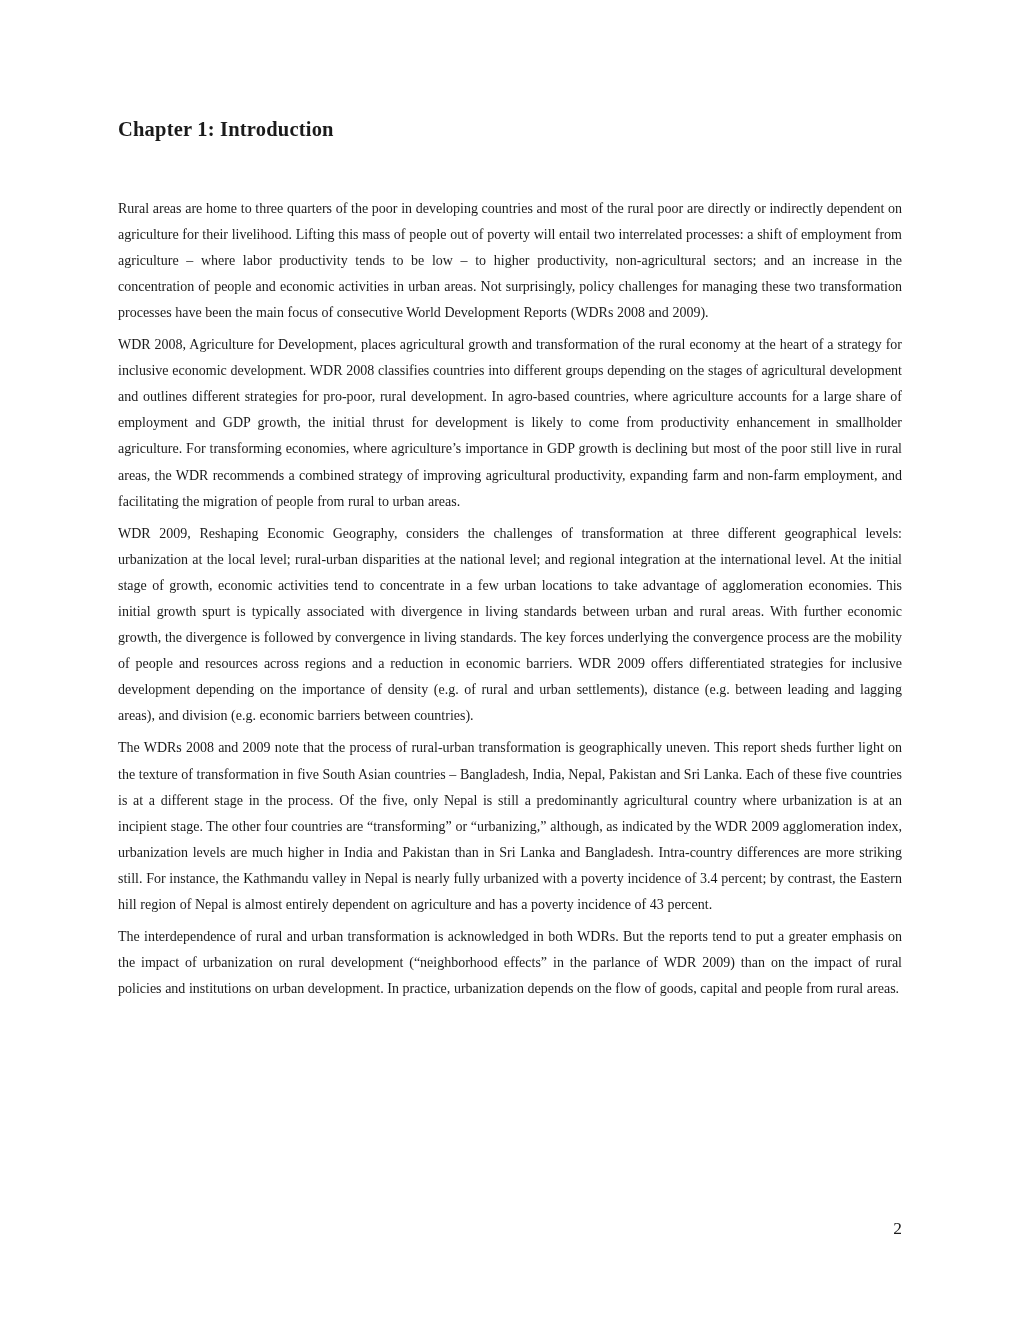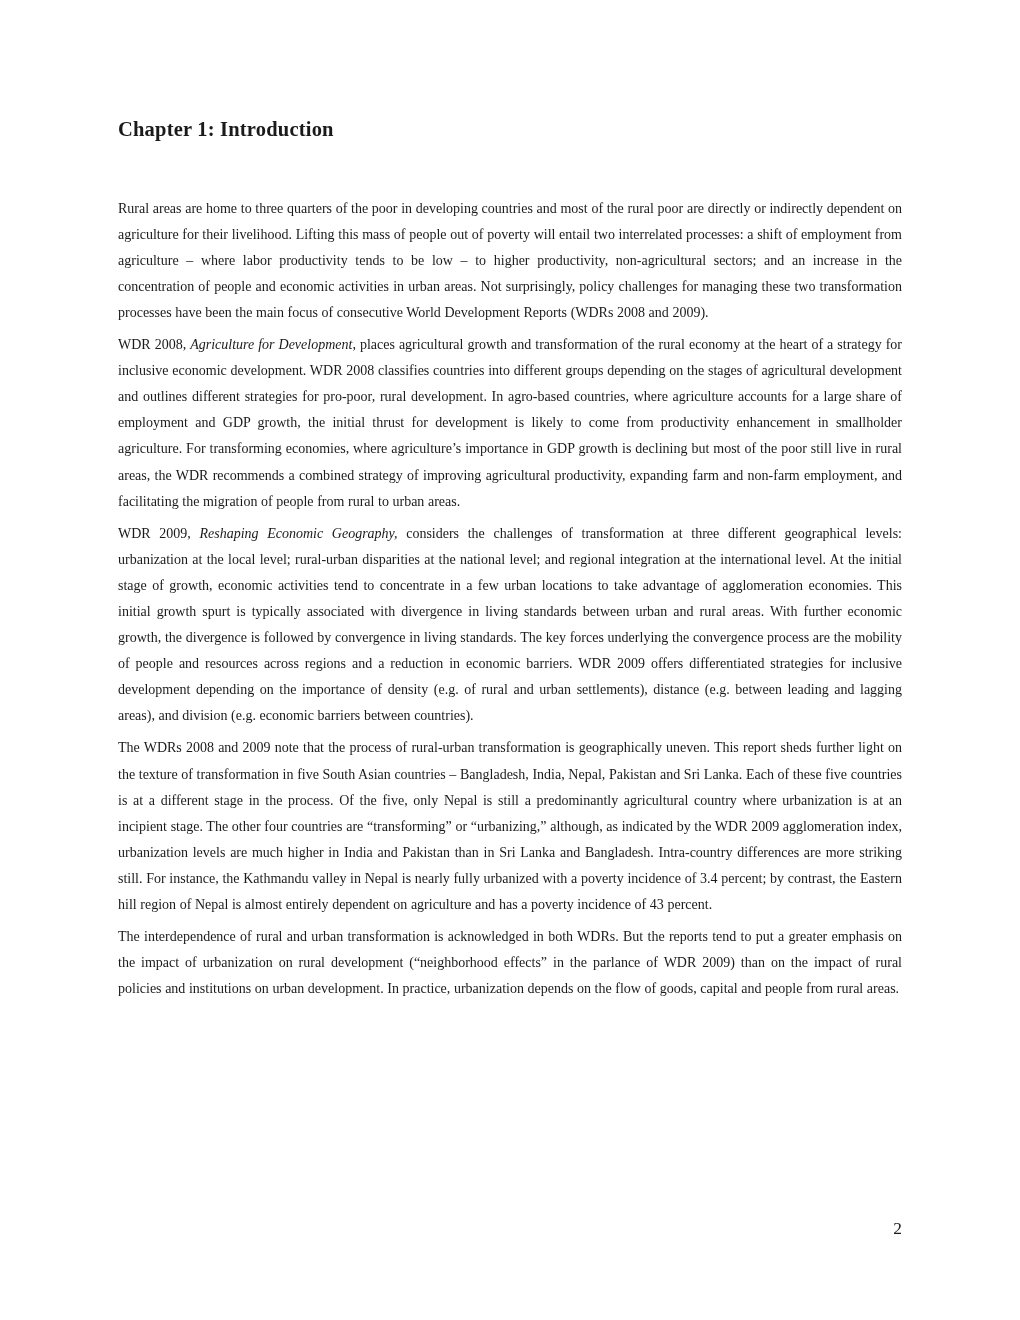--- a/index.html
+++ b/index.html
@@ -42,21 +42,20 @@
     text-align: justify;
     text-justify: inter-word;
     margin: 0 0 6px 0;
     hyphens: none;
     word-spacing: 0.1px;
   }
   p.body-par:last-of-type {
     margin-bottom: 13px;
   }
   .ital {
-    font-style: italic;
   }
   .page-number {
     position: absolute;
     left: 118px;
     top: 1218px;
     width: 784px;
     text-align: right;
     font-size: 17.4px;
     line-height: 20px;
   }

